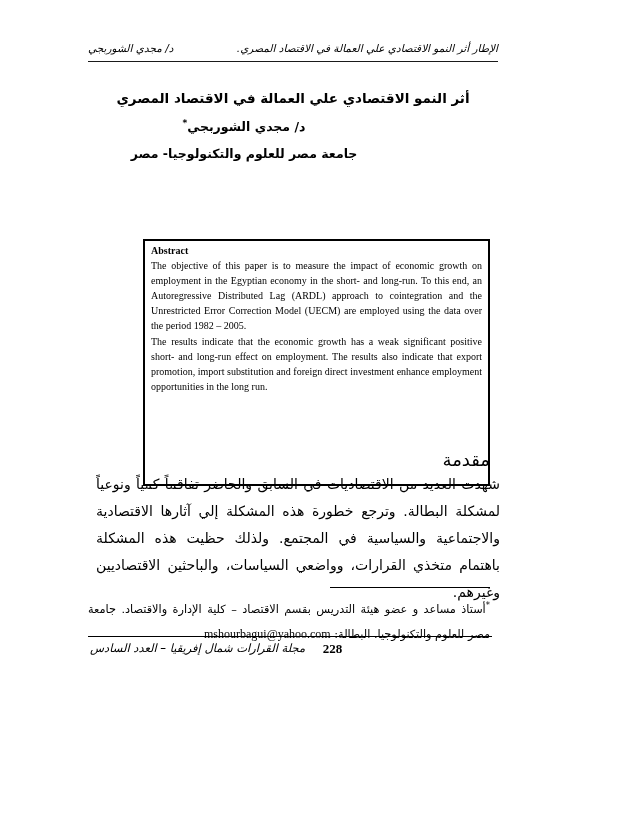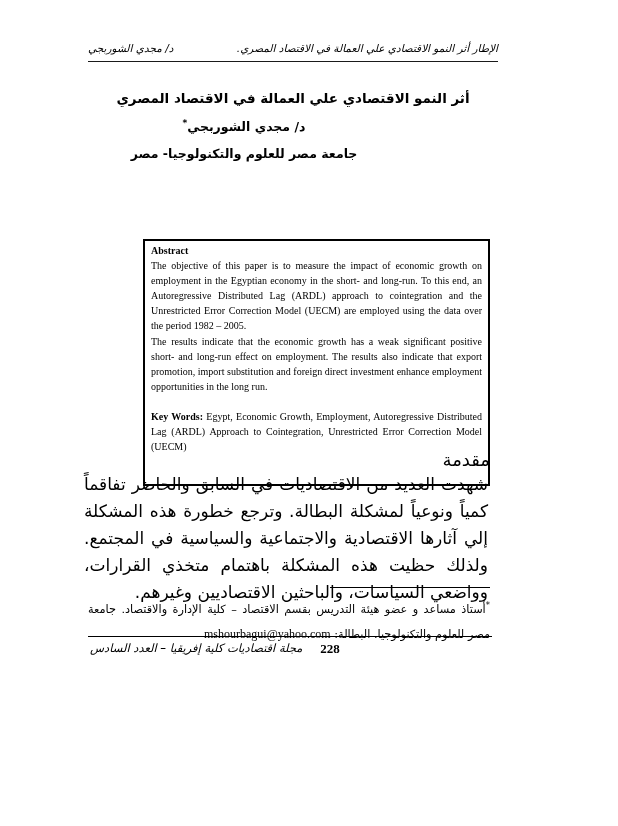--- a/index.html
+++ b/index.html
@@ -50,23 +50,23 @@
   .abstract p { margin:0; text-align:justify; }
   .abstract .keywords { margin-top:15px; }
   .abstract .kw-label { font-weight:bold; }
 
   
   .section-heading {
     position:absolute; right:128px; top:449px;
     direction:rtl; font-weight:normal; font-size:18px;
   }
   .intro {
-    position:absolute; left:84px; top:471px; width:404px;
+    position:absolute; left:96px; top:471px; width:404px;
     direction:rtl; text-align:justify;
-    font-size:17px; line-height:27px;
+    font-size:14px; line-height:27px;
   }
 
   
   .footnote-rule {
     position:absolute; left:330px; top:587px; width:160px;
     border-top:1.5px solid #000;
   }
   .footnote {
     position:absolute; left:88px; top:593px; width:402px;
     direction:rtl; text-align:justify;
@@ -110,38 +110,34 @@
 
   <div class="author-block">
     <div><span>د/ مجدي الشوربجي</span><sup>*</sup></div>
     <div>جامعة مصر للعلوم والتكنولوجيا- مصر</div>
   </div>
 
   <div class="abstract">
     <div class="abs-heading">Abstract</div>
     <p>The objective of this paper is to measure the impact of economic growth on employment in the Egyptian economy in the short- and long-run. To this end, an Autoregressive Distributed Lag (ARDL) approach to cointegration and the Unrestricted Error Correction Model (UECM) are employed using the data over the period 1982 – 2005.</p>
     <p>The results indicate that the economic growth has a weak significant positive short- and long-run effect on employment. The results also indicate that export promotion, import substitution and foreign direct investment enhance employment opportunities in the long run.</p>
-    <p class="keywords">
-      <span class="kw-label">Key Words:</span>
-      <span>Egypt, Economic Growth, Employment, Autoregressive Distributed Lag (ARDL) Approach to Cointegration, Unrestricted Error Correction Model (UECM)</span>
-    </p>
   </div>
 
   <div class="section-heading">مقدمة</div>
 
   <div class="intro">شهدت العديد من الاقتصاديات في السابق والحاضر تفاقماً كمياً ونوعياً لمشكلة البطالة. وترجع خطورة هذه المشكلة إلي آثارها الاقتصادية والاجتماعية والسياسية في المجتمع. ولذلك حظيت هذه المشكلة باهتمام متخذي القرارات، وواضعي السياسات، والباحثين الاقتصاديين وغيرهم.</div>
 
   <div class="footnote-rule"></div>
 
   <div class="footnote">
     <sup>*</sup><span>أستاذ مساعد و عضو هيئة التدريس بقسم الاقتصاد – كلية الإدارة والاقتصاد. جامعة مصر للعلوم والتكنولوجيا.</span>
     <span>البطالة:</span>
     <span class="email">mshourbagui@yahoo.com</span>
   </div>
 
   <div class="footer-rule"></div>
 
   <div class="footer">
-    <span class="journal">مجلة اقتصاديات كلية إفريقيا – العدد السادس</span>
+    <span class="journal">مجلة القرارات شمال إفريقيا – العدد السادس</span>
     <span class="pagenum">228</span>
   </div>
 
 </div>
 
 </body></html>

